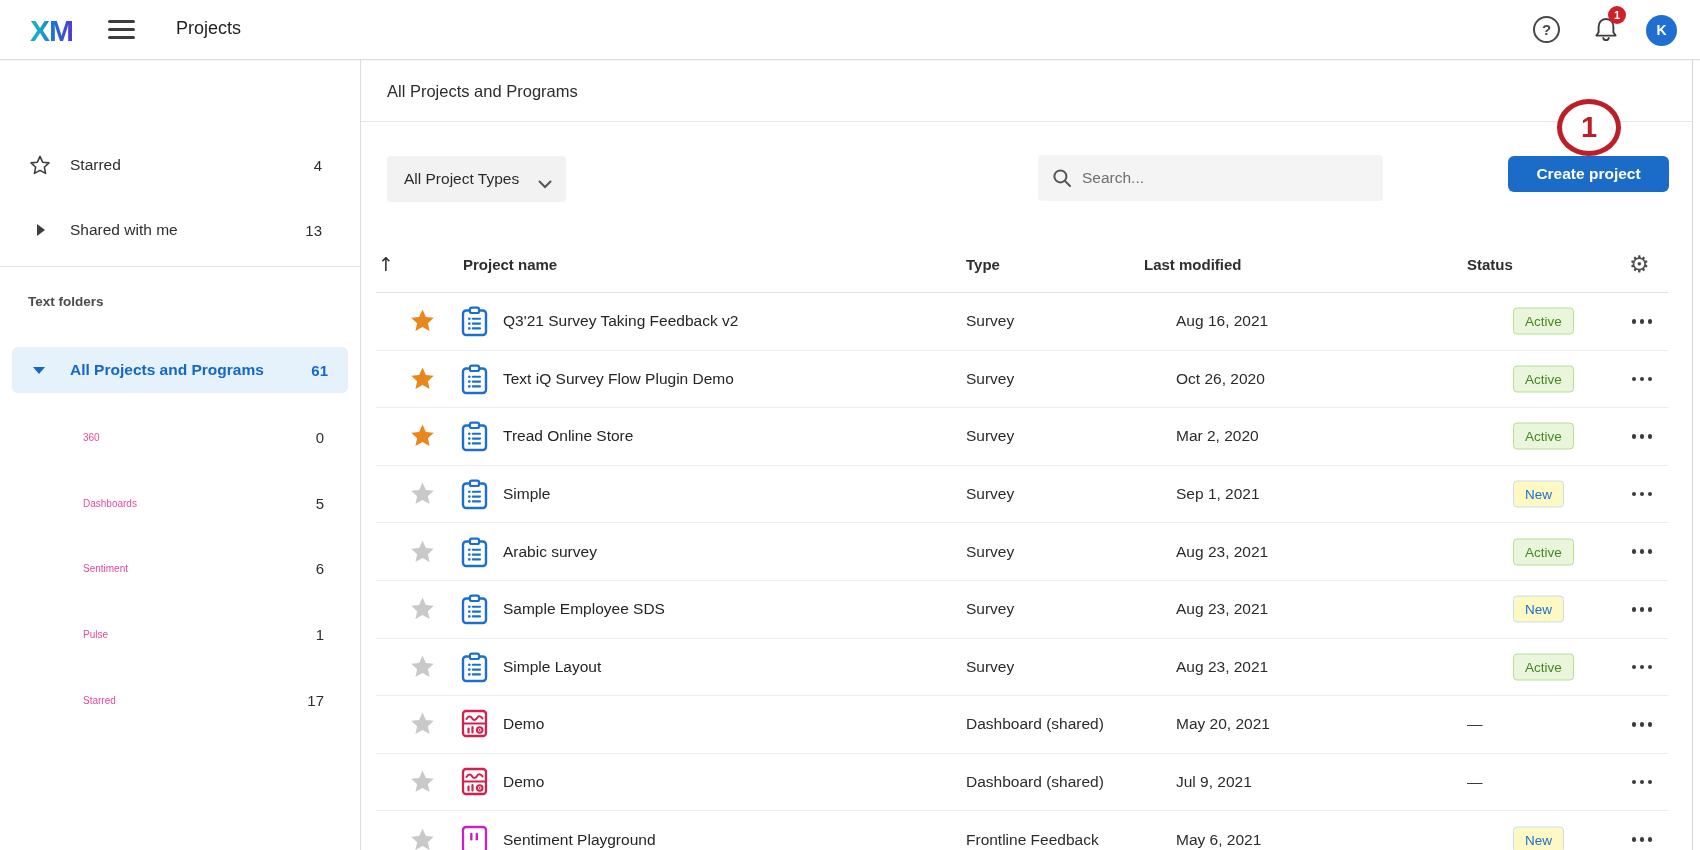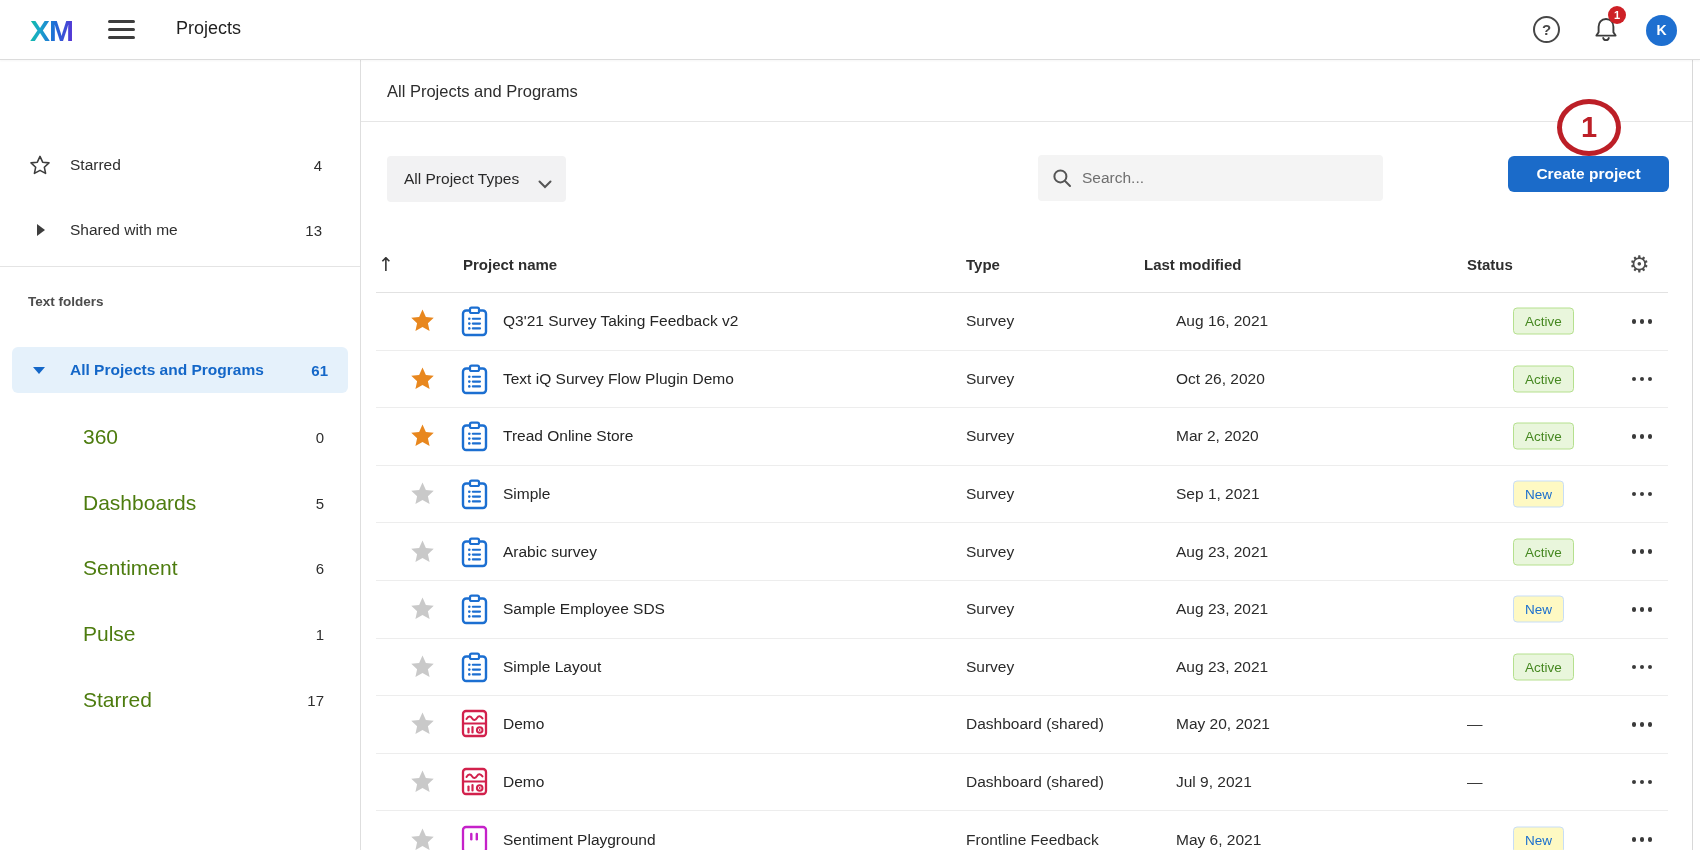--- a/index.html
+++ b/index.html
@@ -37,21 +37,21 @@
     border-radius:6px; cursor:pointer; }
   .selected-folder .lbl { position:absolute; left:58px; top:50%; transform:translateY(-50%);
     font-size:15.5px; font-weight:600; color:#1467c8; }
   .selected-folder .cnt { position:absolute; right:20px; top:50%; transform:translateY(-50%);
     font-size:15px; font-weight:600; color:#1467c8; }
   .caret-down { position:absolute; left:21px; top:20px; width:0; height:0;
     border-left:6px solid transparent; border-right:6px solid transparent; border-top:7px solid #1467c8; }
   .caret-right { position:absolute; left:37px; top:18px; width:0; height:0;
     border-top:6px solid transparent; border-bottom:6px solid transparent; border-left:8px solid #3d3d3d; }
   .folder-item { position:absolute; left:0; width:360px; height:40px; cursor:pointer; }
-  .folder-item .lbl { position:absolute; left:83px; top:50%; transform:translateY(-50%); font-size:21px; color:#4d7c0f; }
+  .folder-item .lbl { position:absolute; left:83px; top:50%; transform:translateY(-50%); font-size:10px; color:#ec4899; }
   .folder-item .cnt { position:absolute; right:36px; top:50%; transform:translateY(-50%); font-size:15px; color:#2e2e2e; }
 
   
   .main { position:absolute; left:361px; top:60px; width:1339px; height:790px; background:#fff; }
   .page-heading { position:absolute; left:26px; top:22px; font-size:16.5px; color:#2d2d2d; }
   .heading-divider { position:absolute; left:0; top:61px; width:1331px; height:1px; background:#e6e6e6; }
   .v-edge { position:absolute; left:1692px; top:60px; width:1px; height:790px; background:#d8d8d8; z-index:25; }
 
   .filter-btn { position:absolute; top:96px; height:46px; background:#f2f2f3; border:none; border-radius:4px;
     font-family:inherit; font-size:15.5px; color:#2a2a2a; text-align:left; padding:0 38px 0 17px; cursor:pointer; }

